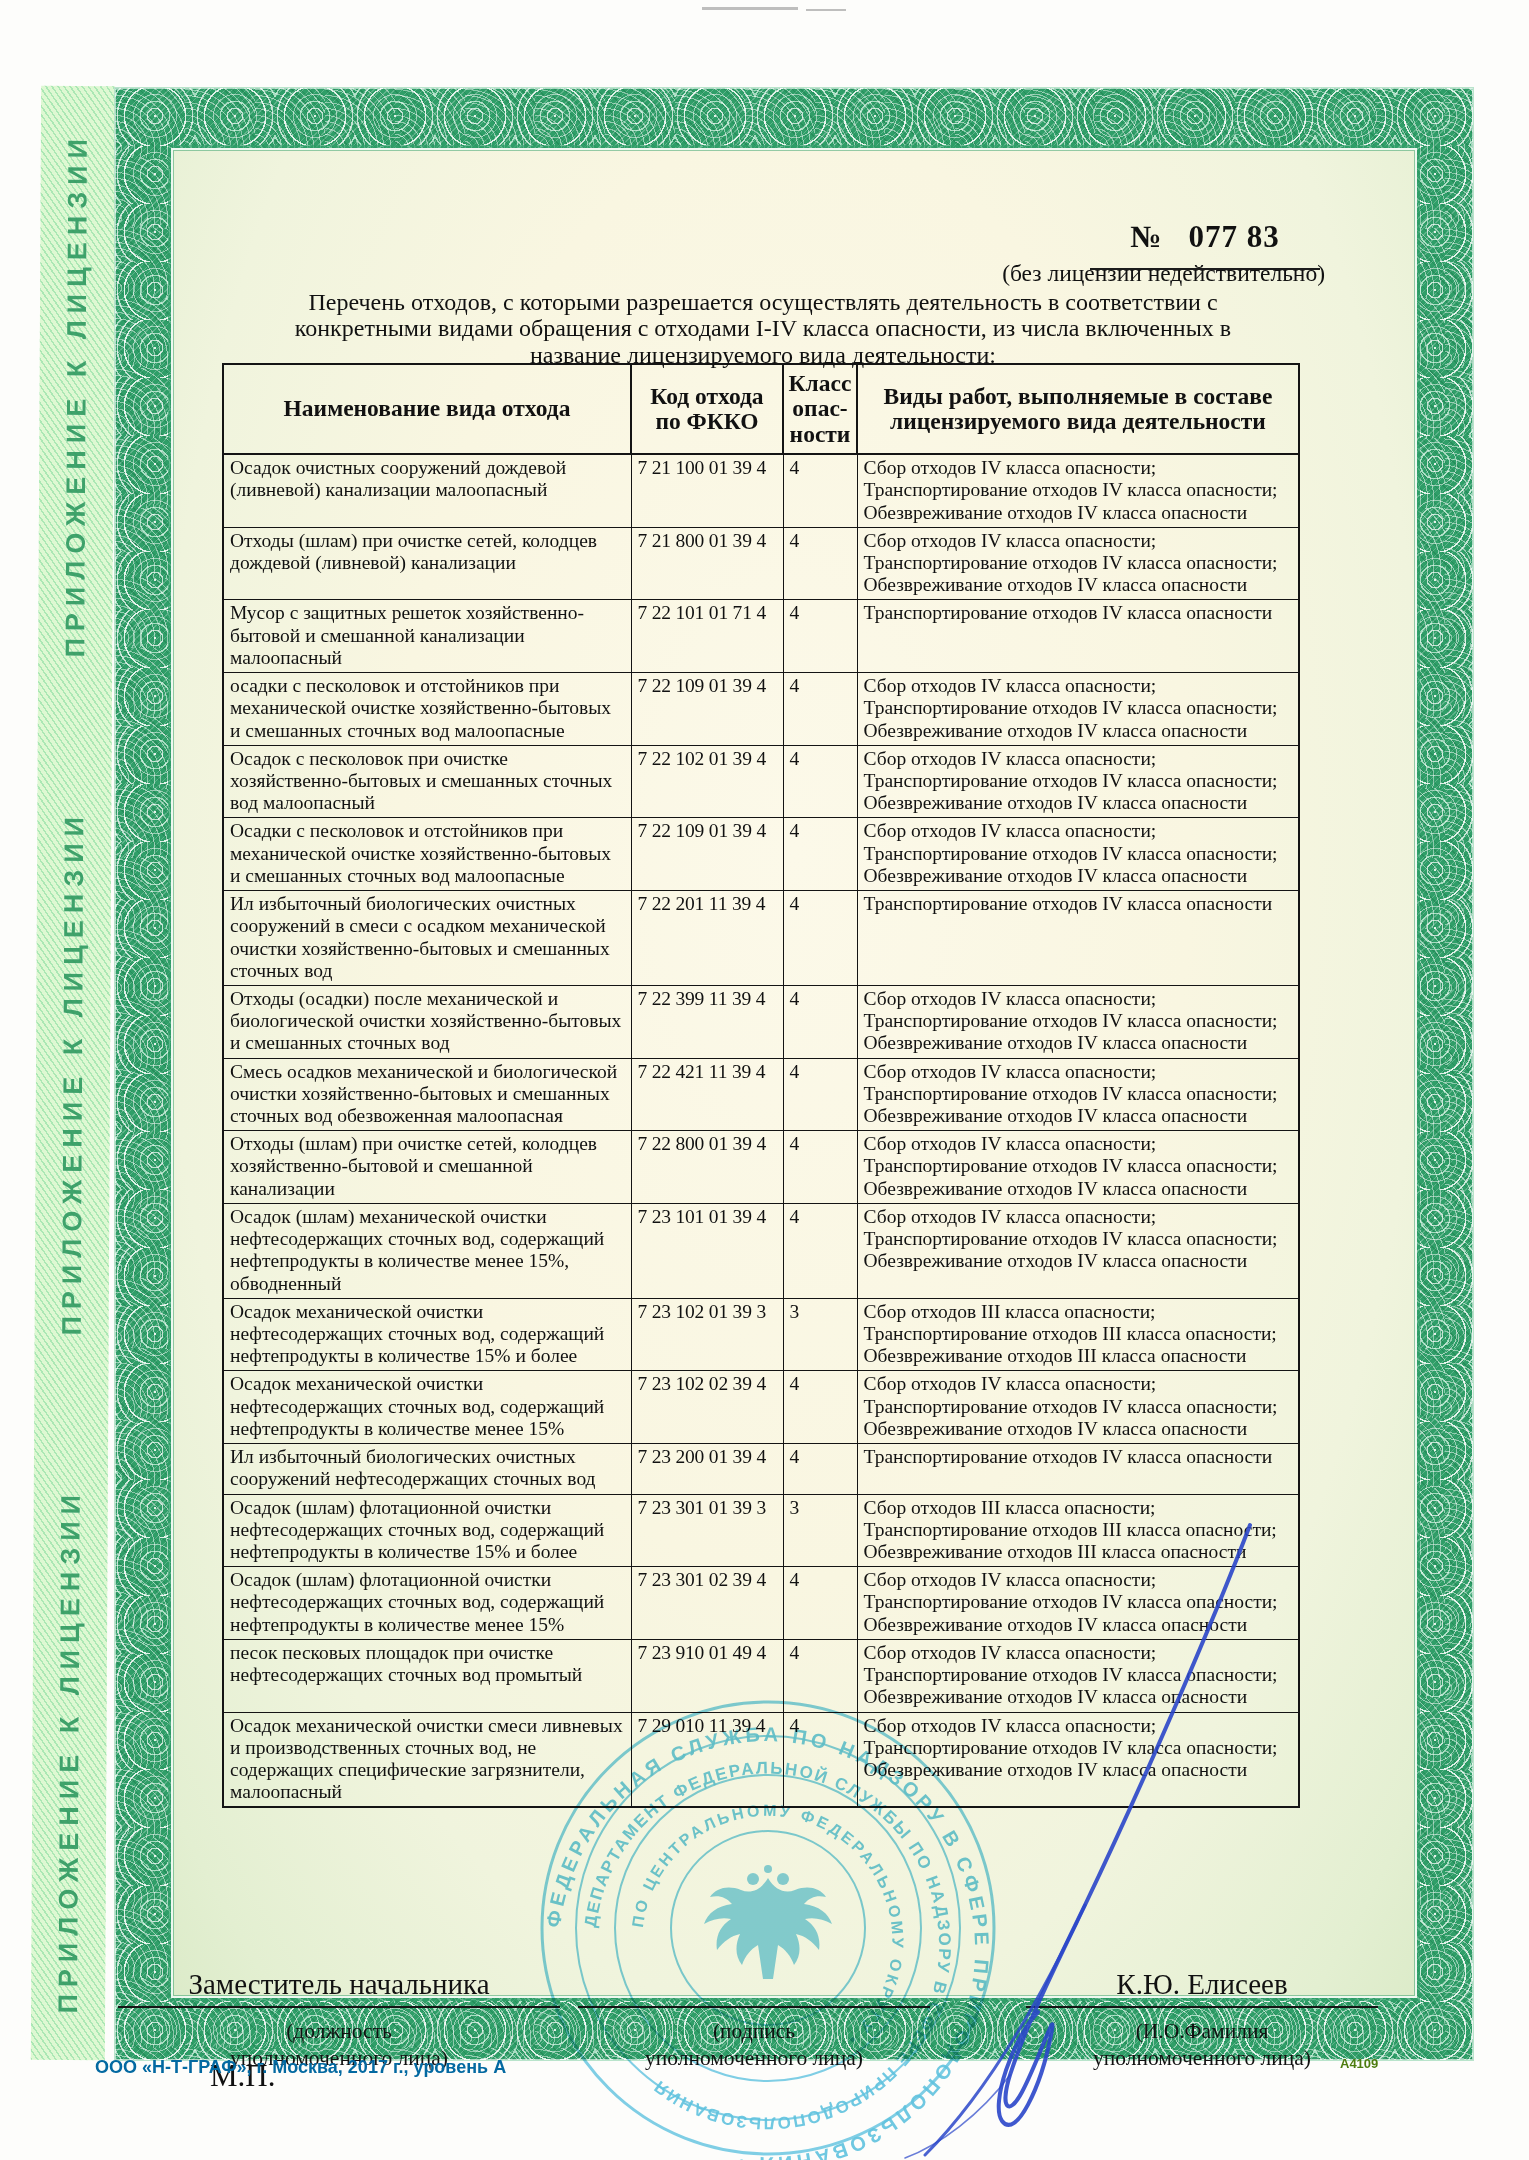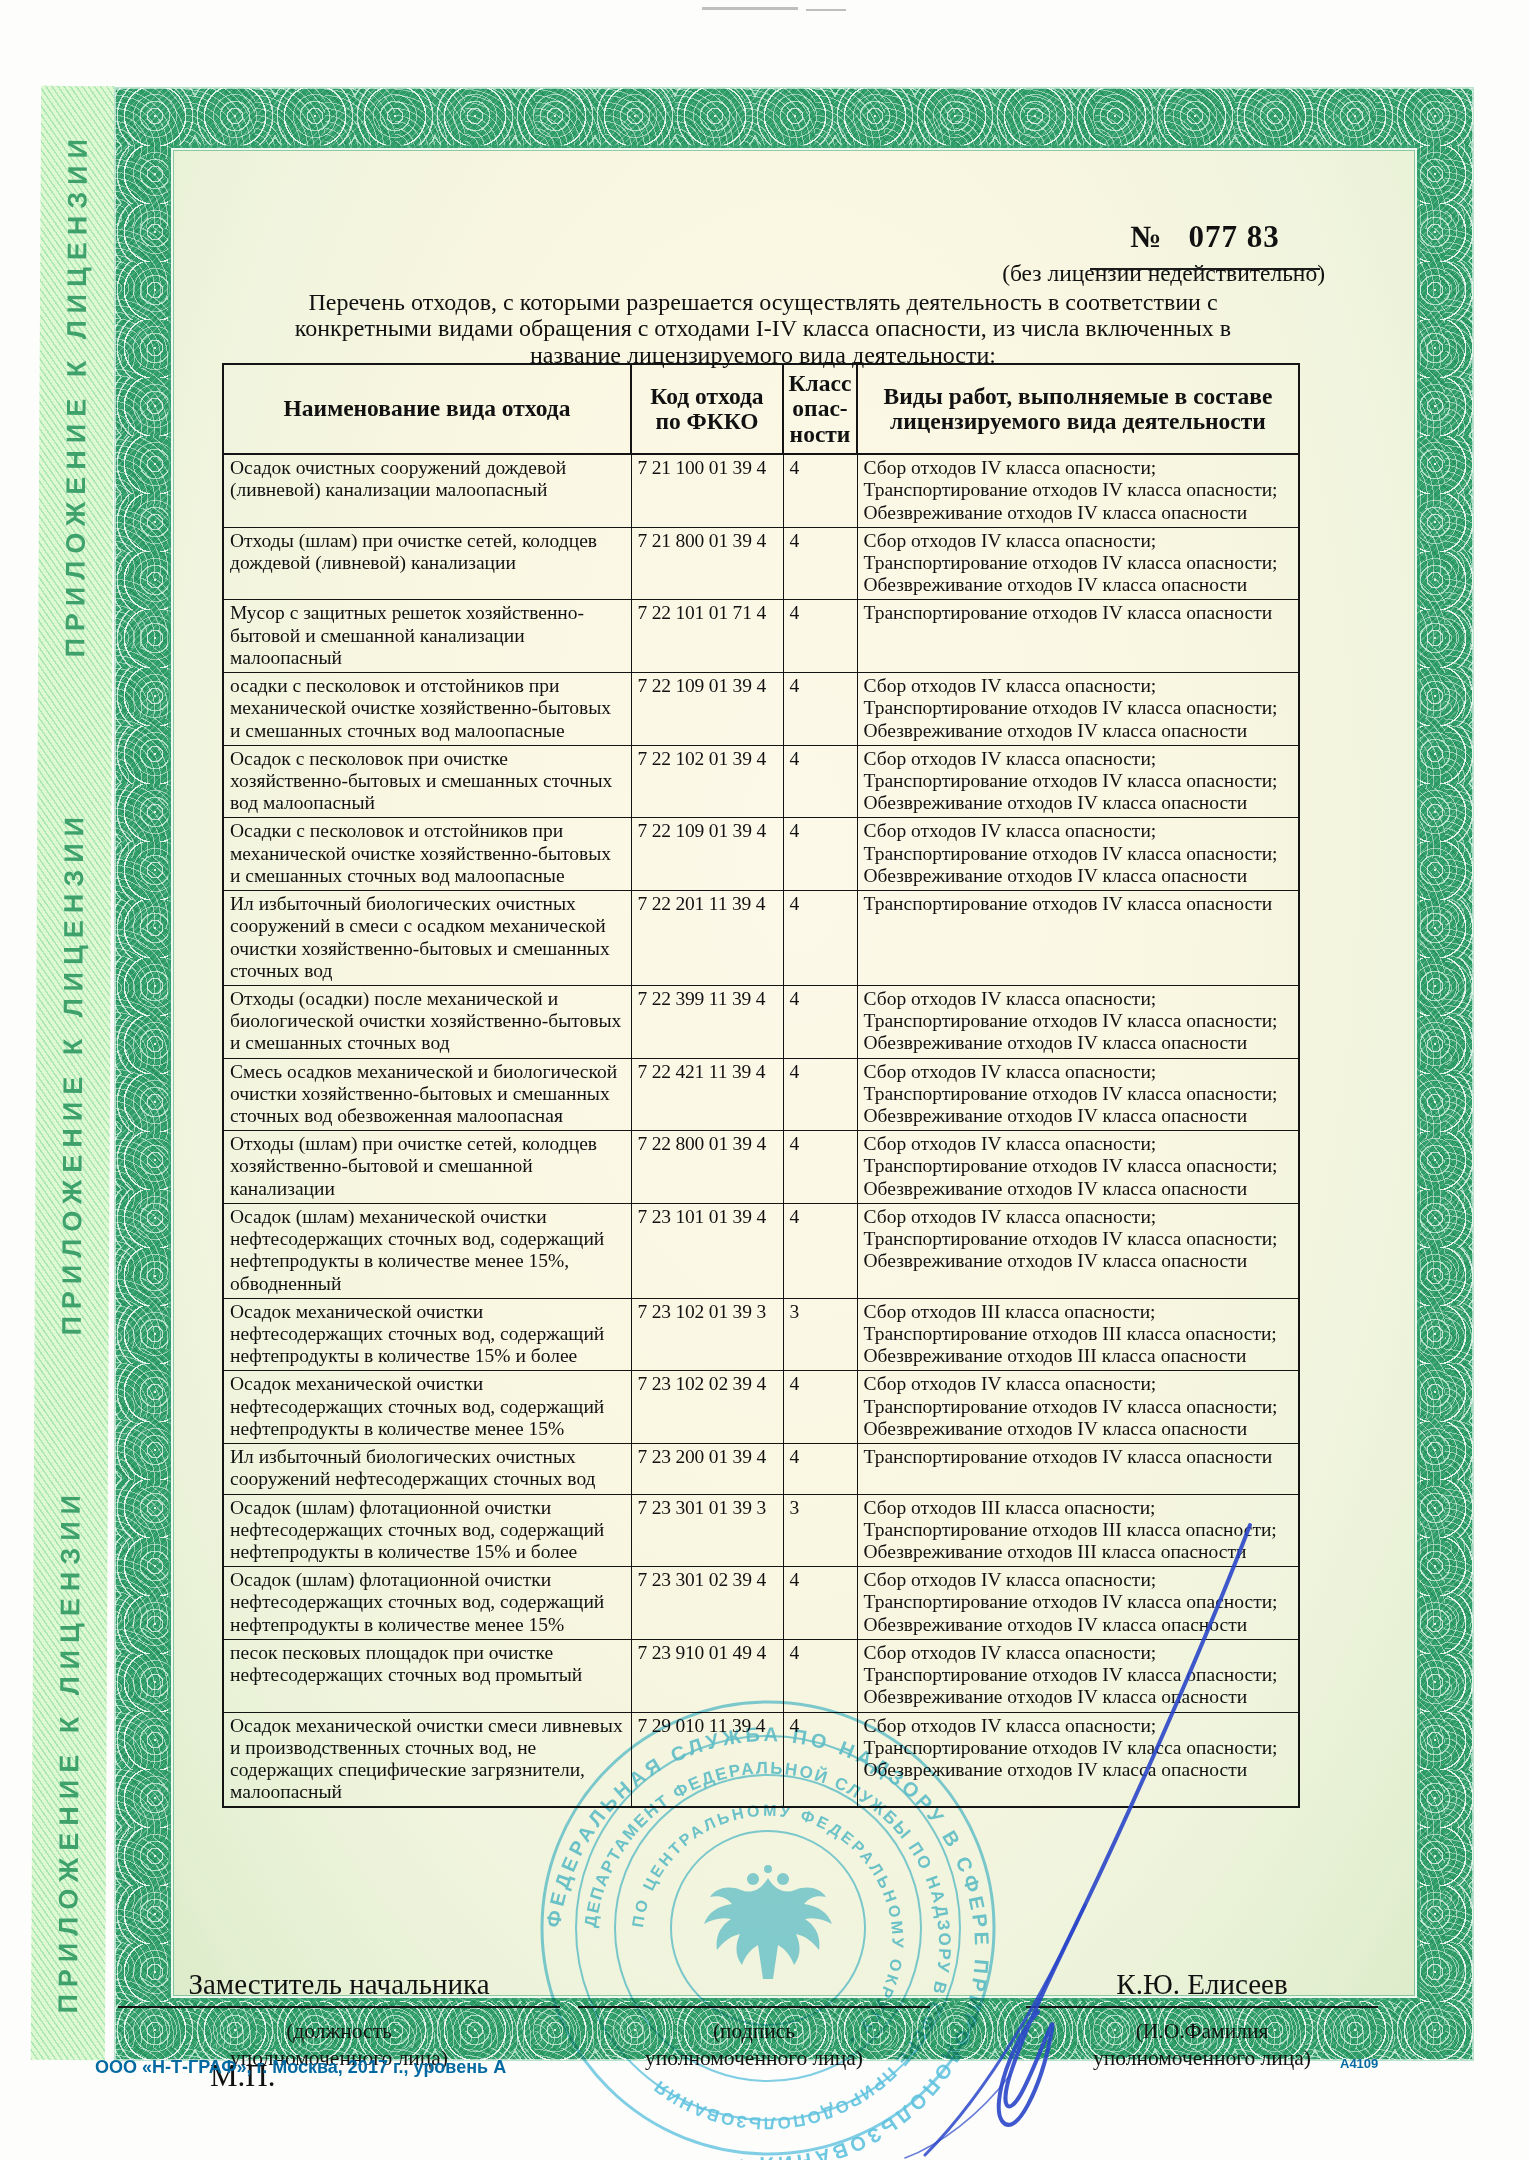--- a/index.html
+++ b/index.html
@@ -96,21 +96,21 @@
   .sig-left{left:118px;top:1969px;width:442px;}
   .sig-mid{left:578px;top:1969px;width:352px;}
   .sig-right{left:982px;top:1969px;width:352px;padding-left:44px;}
   .mp-mark{position:absolute;left:210px;top:2058px;font-size:31px;z-index:6;}
   .print-info{
     position:absolute;left:95px;top:2057px;z-index:7;
     font-family:Liberation Sans, sans-serif;font-size:18px;font-weight:bold;color:#0369a1;
   }
   .form-code{
     position:absolute;left:1340px;top:2056px;z-index:7;
-    font-family:"Liberation Sans",sans-serif;font-size:13px;font-weight:bold;color:#0369a1;
+    font-family:"Liberation Sans",sans-serif;font-size:13px;font-weight:bold;color:#4d7c0f;
   }
 
   
   .stamp{position:absolute;left:533px;top:1693px;z-index:8;mix-blend-mode:multiply;opacity:.85;}
   .stamp text{font-family:"Liberation Sans",sans-serif;font-weight:bold;}
   .signature{position:absolute;left:830px;top:1490px;z-index:9;}
 </style>
 </head>
 <body>
 

